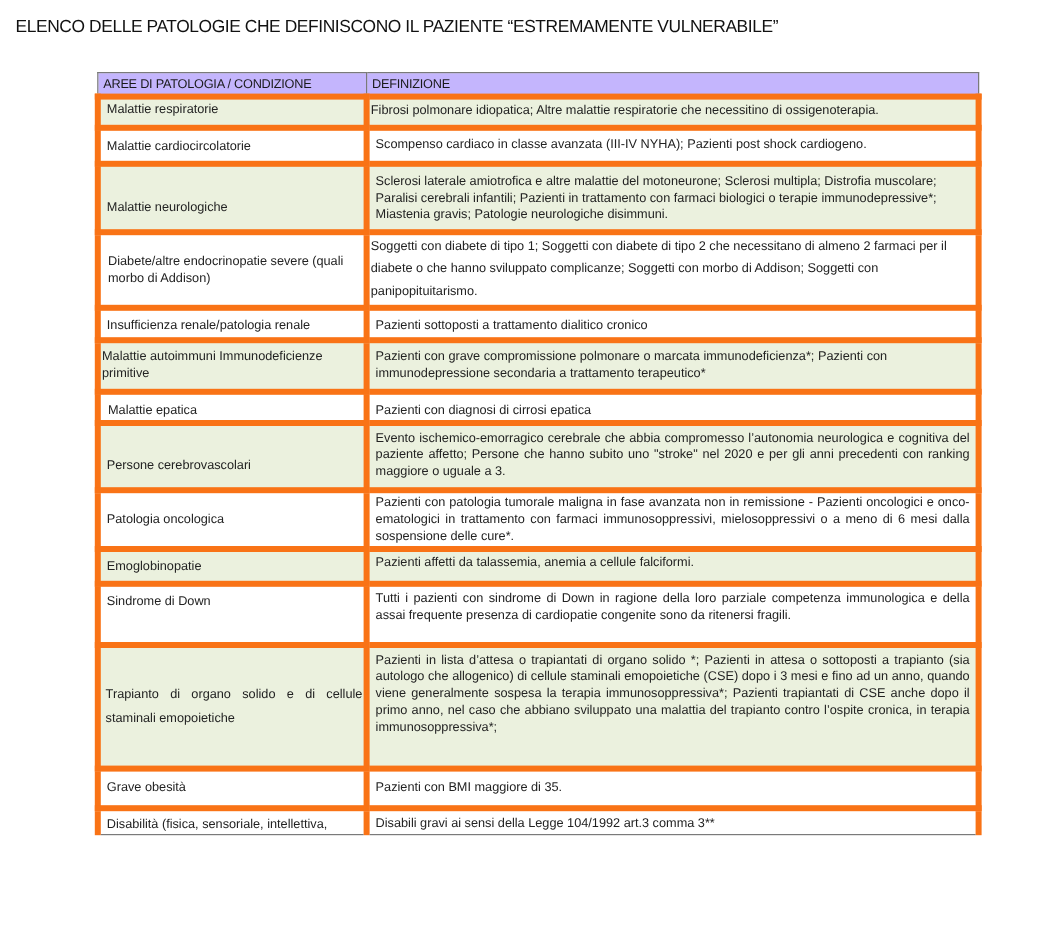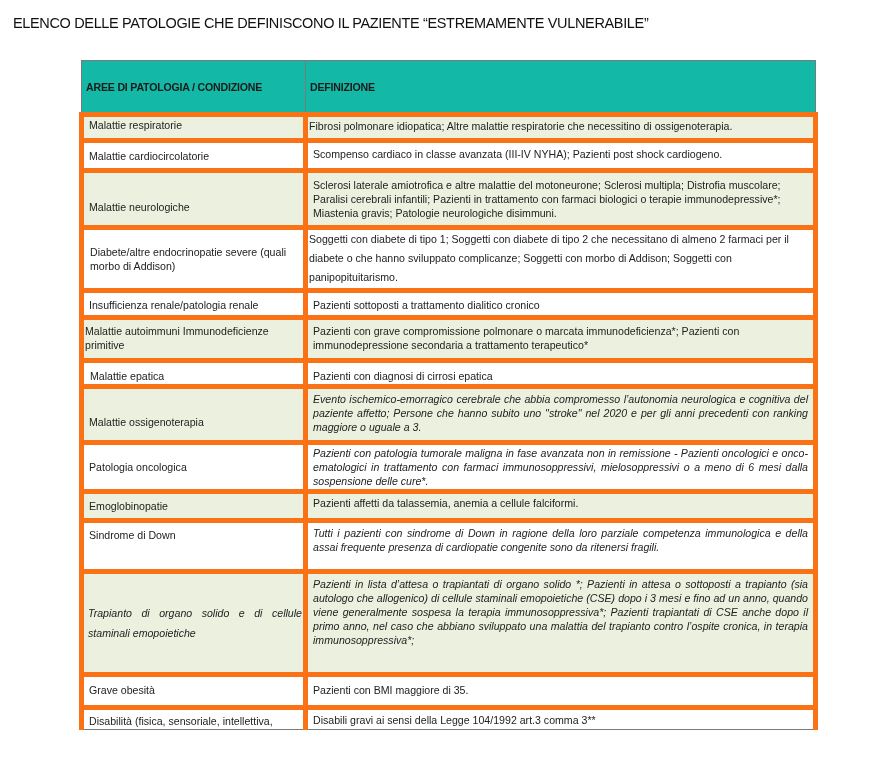--- a/index.html
+++ b/index.html
@@ -5,28 +5,28 @@
   html, body { margin: 0; padding: 0; background: #ffffff; }
   body { width: 881px; height: 780px; position: relative; overflow: hidden;
          font-family: "Liberation Sans", sans-serif; color: #222; }
   .doc-title { position: absolute; left: 13px; top: 15px; font-size: 14.5px;
                letter-spacing: -0.35px; color: #111; white-space: nowrap; }
   table.tbl { position: absolute; left: 79px; top: 60px; width: 734px;
               border-collapse: collapse; table-layout: fixed; font-size: 10.6px;
               line-height: 14px; }
   .tbl col.c1 { width: 224px; }
   .tbl col.c2 { width: 510px; }
-  .tbl th { background: #14b8a6; color: #1a1a1a; font-weight: bold; text-align: left;
-            height: 17px; padding: 17px 4px; border: 1px solid #7a7a7a; font-size: 10.6px;
+  .tbl th { background: #c4b5fd; color: #1a1a1a; font-weight: normal; text-align: left;
+            height: 17px; padding: 0 4px; border: 1px solid #7a7a7a; font-size: 10.6px;
             letter-spacing: -0.2px; }
   .tbl td { border: 5px solid #f97316; padding: 1px 5px; vertical-align: middle; }
   .tbl td.def { vertical-align: top; padding-top: 2px; }
   .tbl tr.green td { background: #ebf1de; }
   .tbl tr.white td { background: #ffffff; }
-  .tbl td.just { text-align: justify; font-style: italic; }
+  .tbl td.just { text-align: justify; }
   .tbl td.wide { line-height: 19px; padding-left: 1px; padding-top: 0; }
   .tbl tr.cut td { border-bottom: 1px solid #7a7a7a; }
 </style>
 </head>
 <body>
 
 <div class="doc-title">ELENCO DELLE PATOLOGIE CHE DEFINISCONO IL PAZIENTE “ESTREMAMENTE VULNERABILE”</div>
 
 <table class="tbl">
   <colgroup>
@@ -62,21 +62,21 @@
     </tr>
     <tr class="green" style="height:43px">
       <td style="vertical-align:top;padding-top:4px;padding-left:1px">Malattie autoimmuni Immunodeficienze primitive</td>
       <td class="def" style="padding-top:4px">Pazienti con grave compromissione polmonare o marcata immunodeficienza*; Pazienti con immunodepressione secondaria a trattamento terapeutico*</td>
     </tr>
     <tr class="white" style="height:22px">
       <td style="vertical-align:top;padding-top:6px;padding-left:6px">Malattie epatica</td>
       <td class="def" style="padding-top:6px">Pazienti con diagnosi di cirrosi epatica</td>
     </tr>
     <tr class="green" style="height:56px">
-      <td style="vertical-align:top;padding-top:26px">Malattie ossigenoterapia</td>
+      <td style="vertical-align:top;padding-top:26px">Persone cerebrovascolari</td>
       <td class="def just" style="padding-top:3px">Evento ischemico-emorragico cerebrale che abbia compromesso l’autonomia neurologica e cognitiva del paziente affetto; Persone che hanno subito uno "stroke" nel 2020 e per gli anni precedenti con ranking maggiore o uguale a 3.</td>
     </tr>
     <tr class="white" style="height:48px">
       <td style="vertical-align:top;padding-top:15px">Patologia oncologica</td>
       <td class="def just" style="padding-top:1px">Pazienti con patologia tumorale maligna in fase avanzata non in remissione - Pazienti oncologici e onco-ematologici in trattamento con farmaci immunosoppressivi, mielosoppressivi o a meno di 6 mesi dalla sospensione delle cure*.</td>
     </tr>
     <tr class="green" style="height:29px">
       <td style="vertical-align:top;padding-top:5px">Emoglobinopatie</td>
       <td class="def" style="padding-top:2px">Pazienti affetti da talassemia, anemia a cellule falciformi.</td>
     </tr>

